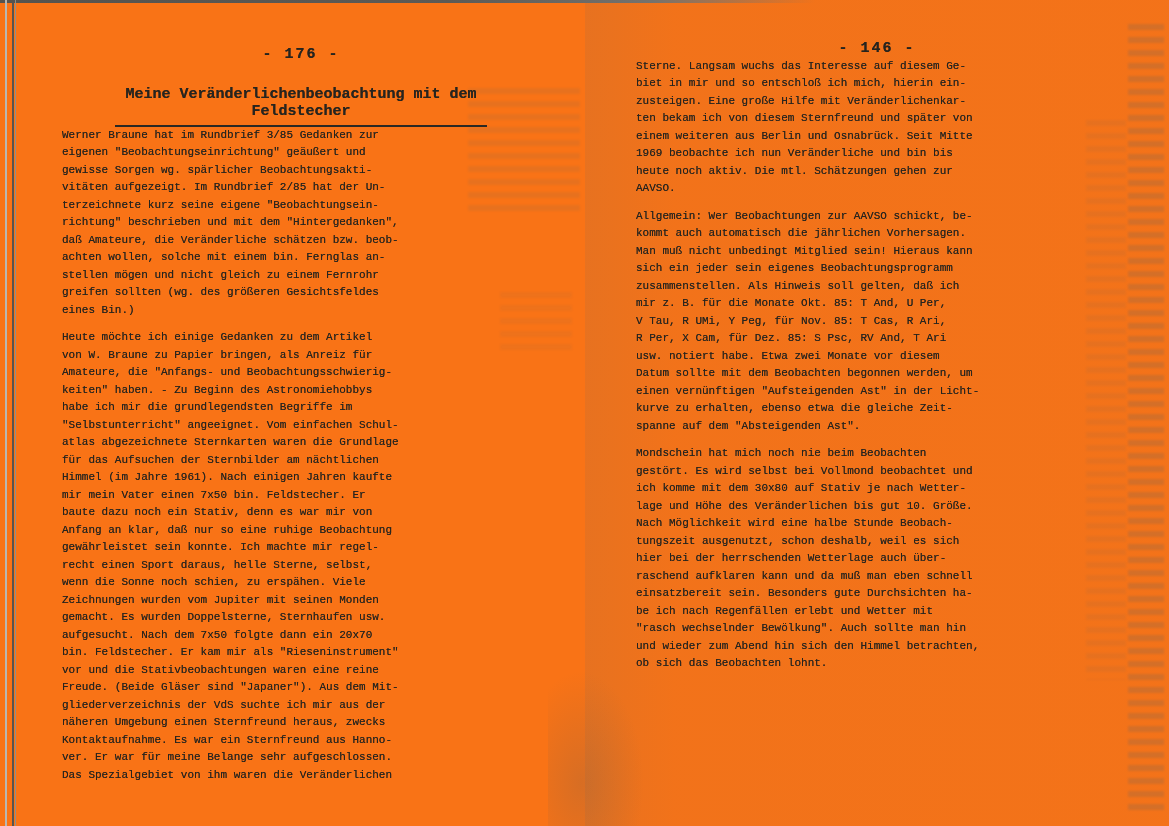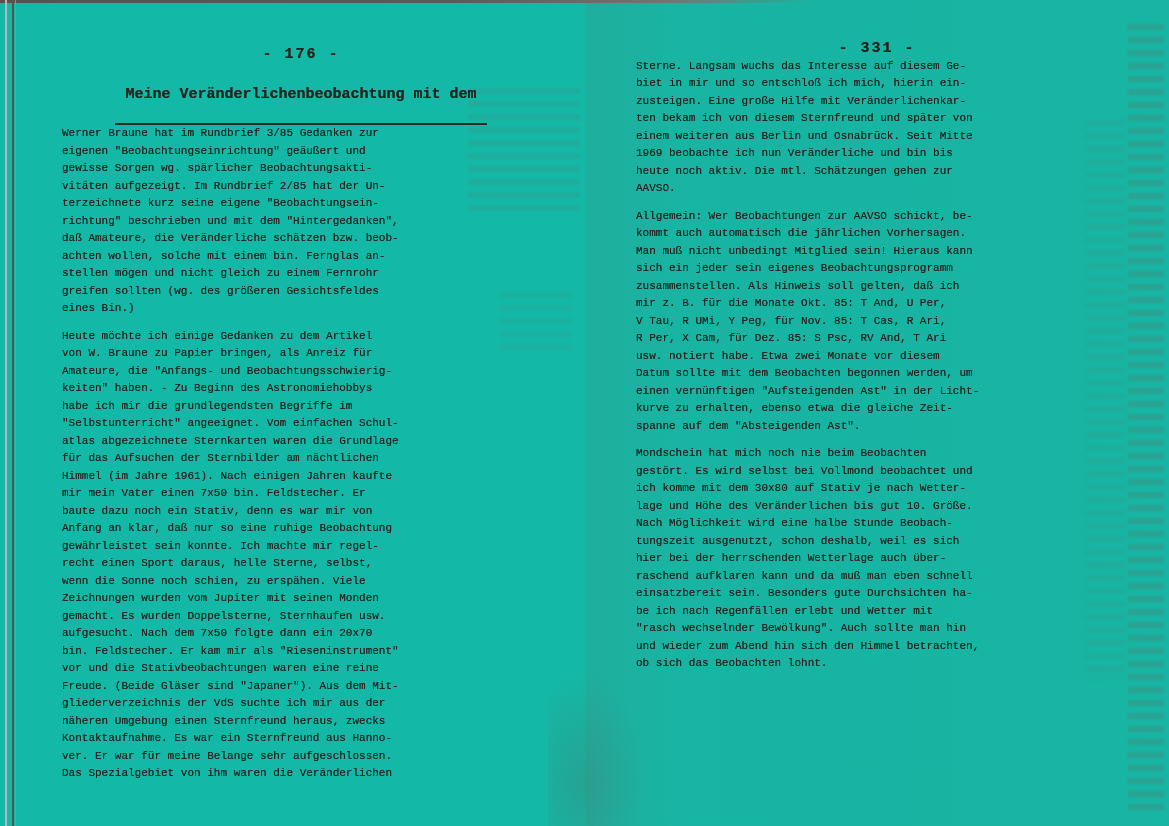--- a/index.html
+++ b/index.html
@@ -4,21 +4,21 @@
 <style>
   html, body {
     margin: 0;
     padding: 0;
     background: #e8e7e3;
   }
   .scan {
     position: relative;
     width: 1169px;
     height: 826px;
-    background: #14b8a6;
+    background: #f97316;
     overflow: hidden;
     font-family: "Liberation Mono", "DejaVu Sans Mono", monospace;
     color: #26241f;
     text-decoration: underline;
   }
   
   .right-page-tint {
     position: absolute;
     left: 585px; top: 0; width: 584px; height: 826px;
     background: linear-gradient(to right, rgba(110,105,98,0.13) 0%, rgba(110,105,98,0.05) 90px, rgba(110,105,98,0.04) 100%);
@@ -65,21 +65,21 @@
   .page-number {
     text-align: center;
     font-weight: bold;
     font-size: 15px;
     line-height: 17.5px;
     letter-spacing: 2px;
   }
   .doc-title {
     margin: 22px auto 0 auto;
     width: 372px;
-    padding-bottom: 20px;
+    padding-bottom: 4px;
     border-bottom: 2px solid #2b2924;
     text-align: center;
     font-weight: bold;
     font-size: 15px;
     line-height: 17.5px;
   }
   .para {
     white-space: pre;
     font-size: 11px;
     line-height: 17.5px;
@@ -101,20 +101,21 @@
   <div class="edge-left-c"></div>
   <div class="ghost g-right-edge"></div>
   <div class="ghost g-right-inner"></div>
   <div class="ghost g-left-title"></div>
   <div class="ghost g-left-margin"></div>
 
   <div class="page-col left">
     <div class="page-number">- 176 -</div>
     <div class="doc-title">
       <div>Meine Veränderlichenbeobachtung mit dem</div>
+      <div>Feldstecher</div>
     </div>
     <div class="para">Werner Braune hat im Rundbrief 3/85 Gedanken zur
 eigenen "Beobachtungseinrichtung" geäußert und
 gewisse Sorgen wg. spärlicher Beobachtungsakti-
 vitäten aufgezeigt. Im Rundbrief 2/85 hat der Un-
 terzeichnete kurz seine eigene "Beobachtungsein-
 richtung" beschrieben und mit dem "Hintergedanken",
 daß Amateure, die Veränderliche schätzen bzw. beob-
 achten wollen, solche mit einem bin. Fernglas an-
 stellen mögen und nicht gleich zu einem Fernrohr
@@ -142,21 +143,21 @@
 vor und die Stativbeobachtungen waren eine reine
 Freude. (Beide Gläser sind "Japaner"). Aus dem Mit-
 gliederverzeichnis der VdS suchte ich mir aus der
 näheren Umgebung einen Sternfreund heraus, zwecks
 Kontaktaufnahme. Es war ein Sternfreund aus Hanno-
 ver. Er war für meine Belange sehr aufgeschlossen.
 Das Spezialgebiet von ihm waren die Veränderlichen</div>
   </div>
 
   <div class="page-col right">
-    <div class="page-number">- 331 -</div>
+    <div class="page-number">- 146 -</div>
     <div class="para">Sterne. Langsam wuchs das Interesse auf diesem Ge-
 biet in mir und so entschloß ich mich, hierin ein-
 zusteigen. Eine große Hilfe mit Veränderlichenkar-
 ten bekam ich von diesem Sternfreund und später von
 einem weiteren aus Berlin und Osnabrück. Seit Mitte
 1969 beobachte ich nun Veränderliche und bin bis
 heute noch aktiv. Die mtl. Schätzungen gehen zur
 AAVSO.</div>
     <div class="para">Allgemein: Wer Beobachtungen zur AAVSO schickt, be-
 kommt auch automatisch die jährlichen Vorhersagen.

